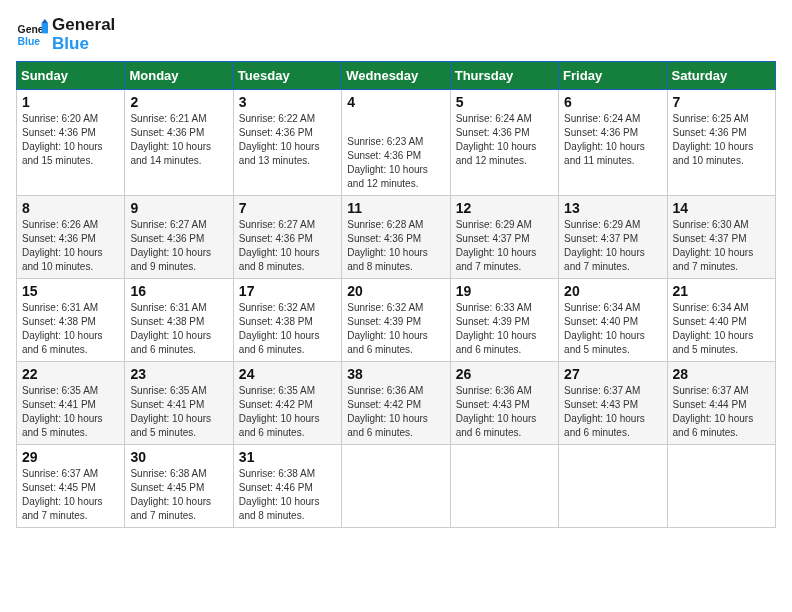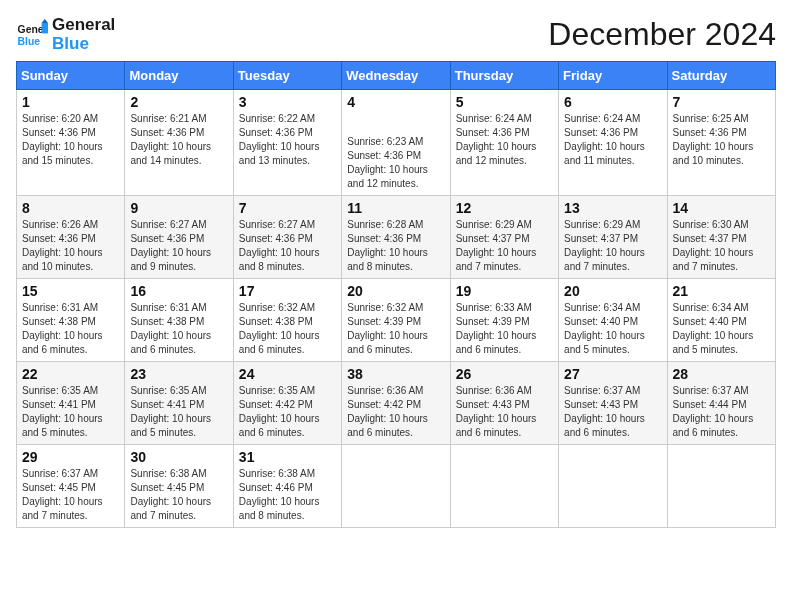--- a/index.html
+++ b/index.html
@@ -36,21 +36,21 @@
     .cal-subtitle {
       font-size: 15px;
       color: #333;
     }
     table {
       width: 100%;
       border-collapse: collapse;
       font-size: 11px;
     }
     thead th {
-      background: #3b82f6;
+      background: #15803d;
       color: #fff;
       padding: 6px 4px;
       text-align: left;
       font-size: 13px;
       font-weight: bold;
       border: 1px solid #1565C0;
     }
     tbody td {
       border: 1px solid #ccc;
       vertical-align: top;
@@ -88,21 +88,20 @@
       <text x="2" y="32" font-size="13" font-weight="bold" fill="#2196F3">Blue</text>
       <polygon points="32,5 40,5 40,18 32,18" fill="#2196F3"></polygon>
       <polygon points="32,5 40,5 36,0" fill="#1565C0"></polygon>
     </svg>
     <div>
       <div style="font-size:17px;font-weight:bold;color:#1a1a1a;line-height:1.1;">General</div>
       <div style="font-size:17px;font-weight:bold;color:#2196F3;line-height:1.1;">Blue</div>
     </div>
   </div>
   <div class="title-area">
-    <div class="cal-title">December 2024</div>
   </div>
 </div>
 
 <table>
   <thead>
     <tr id="header-row">
     <th>Sunday</th>
         <th>Monday</th>
         <th>Tuesday</th>
         <th>Wednesday</th>

